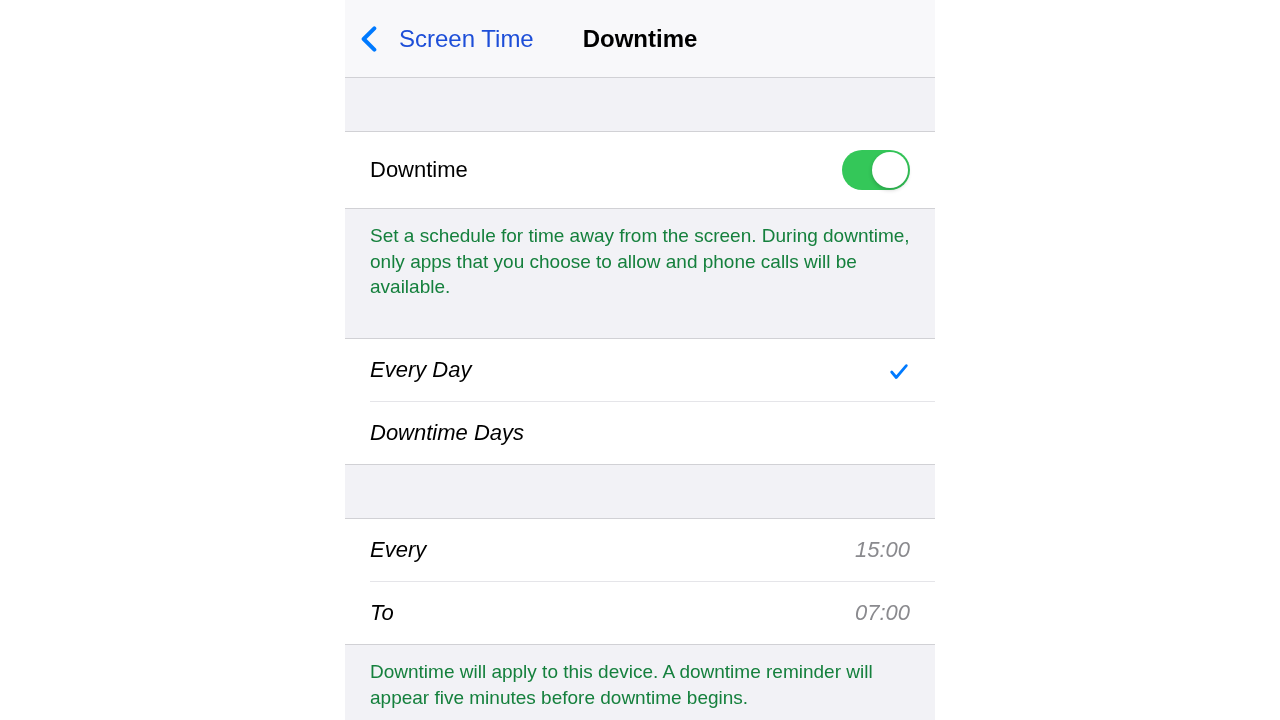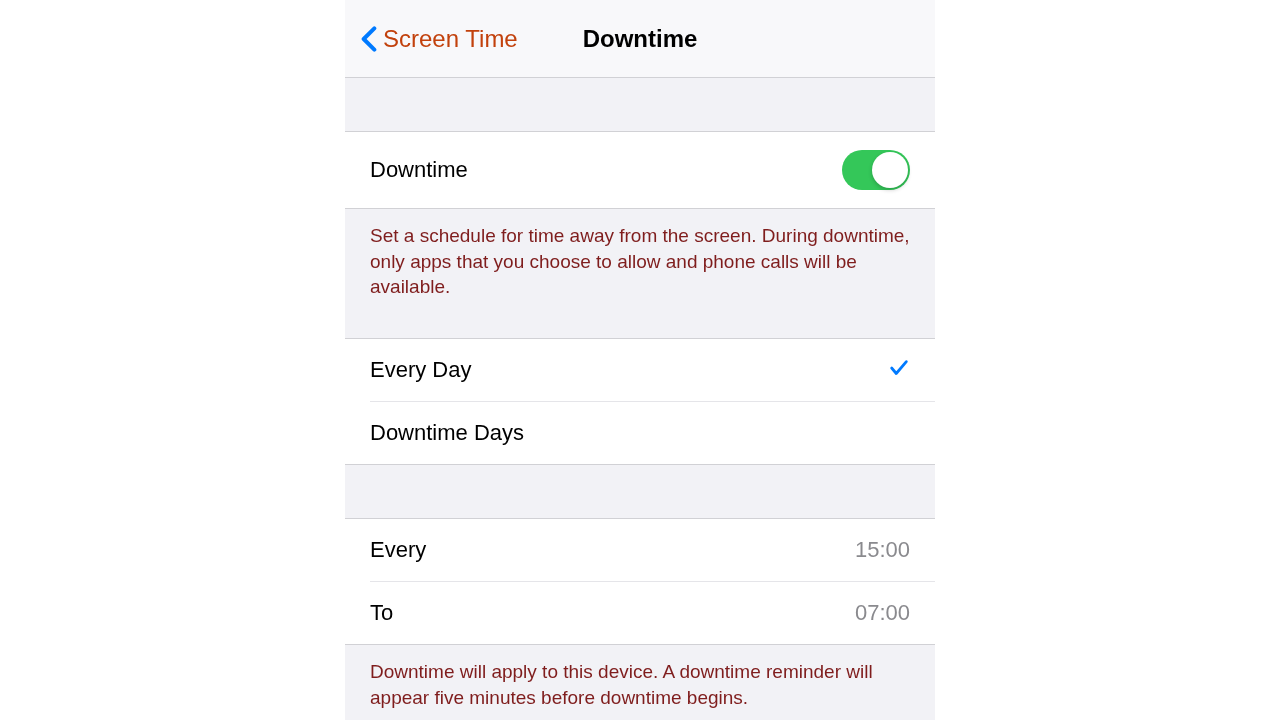--- a/index.html
+++ b/index.html
@@ -46,23 +46,23 @@
       height: 28px;
       display: flex;
       align-items: center;
       justify-content: center;
     }
     .chevron-left svg {
       width: 16px;
       height: 28px;
     }
     .back-label {
-      color: #c2410c;
+      color: #1d4ed8;
       font-size: 24px;
-      margin-left: 5px;
+      margin-left: 21px;
       font-weight: 400;
     }
     .nav-title {
       position: absolute;
       left: 50%;
       transform: translateX(-50%);
       font-size: 24px;
       font-weight: 600;
       color: #000;
     }
@@ -97,33 +97,34 @@
       background: #ffffff;
       border-radius: 50%;
       position: absolute;
       top: 2px;
       right: 2px;
       box-shadow: 0 2px 4px rgba(0,0,0,0.2);
     }
     .footer-text {
       padding: 14px 25px 38px 25px;
       font-size: 19px;
-      color: #7f1d1d;
+      color: #15803d;
       line-height: 1.35;
     }
     .group {
       border-top: 1px solid #d1d1d5;
       border-bottom: 1px solid #d1d1d5;
       background: #ffffff;
     }
     .group .grow {
       padding: 18px 25px;
       display: flex;
-      align-items: flex-start;
+      align-items: flex-end;
       justify-content: space-between;
+      font-style: italic;
     }
     .inner-sep {
       border-bottom: 1px solid #e5e5e9;
       margin-left: 25px;
     }
     .checkmark {
       width: 22px;
       height: 22px;
       display: flex;
       align-items: center;

